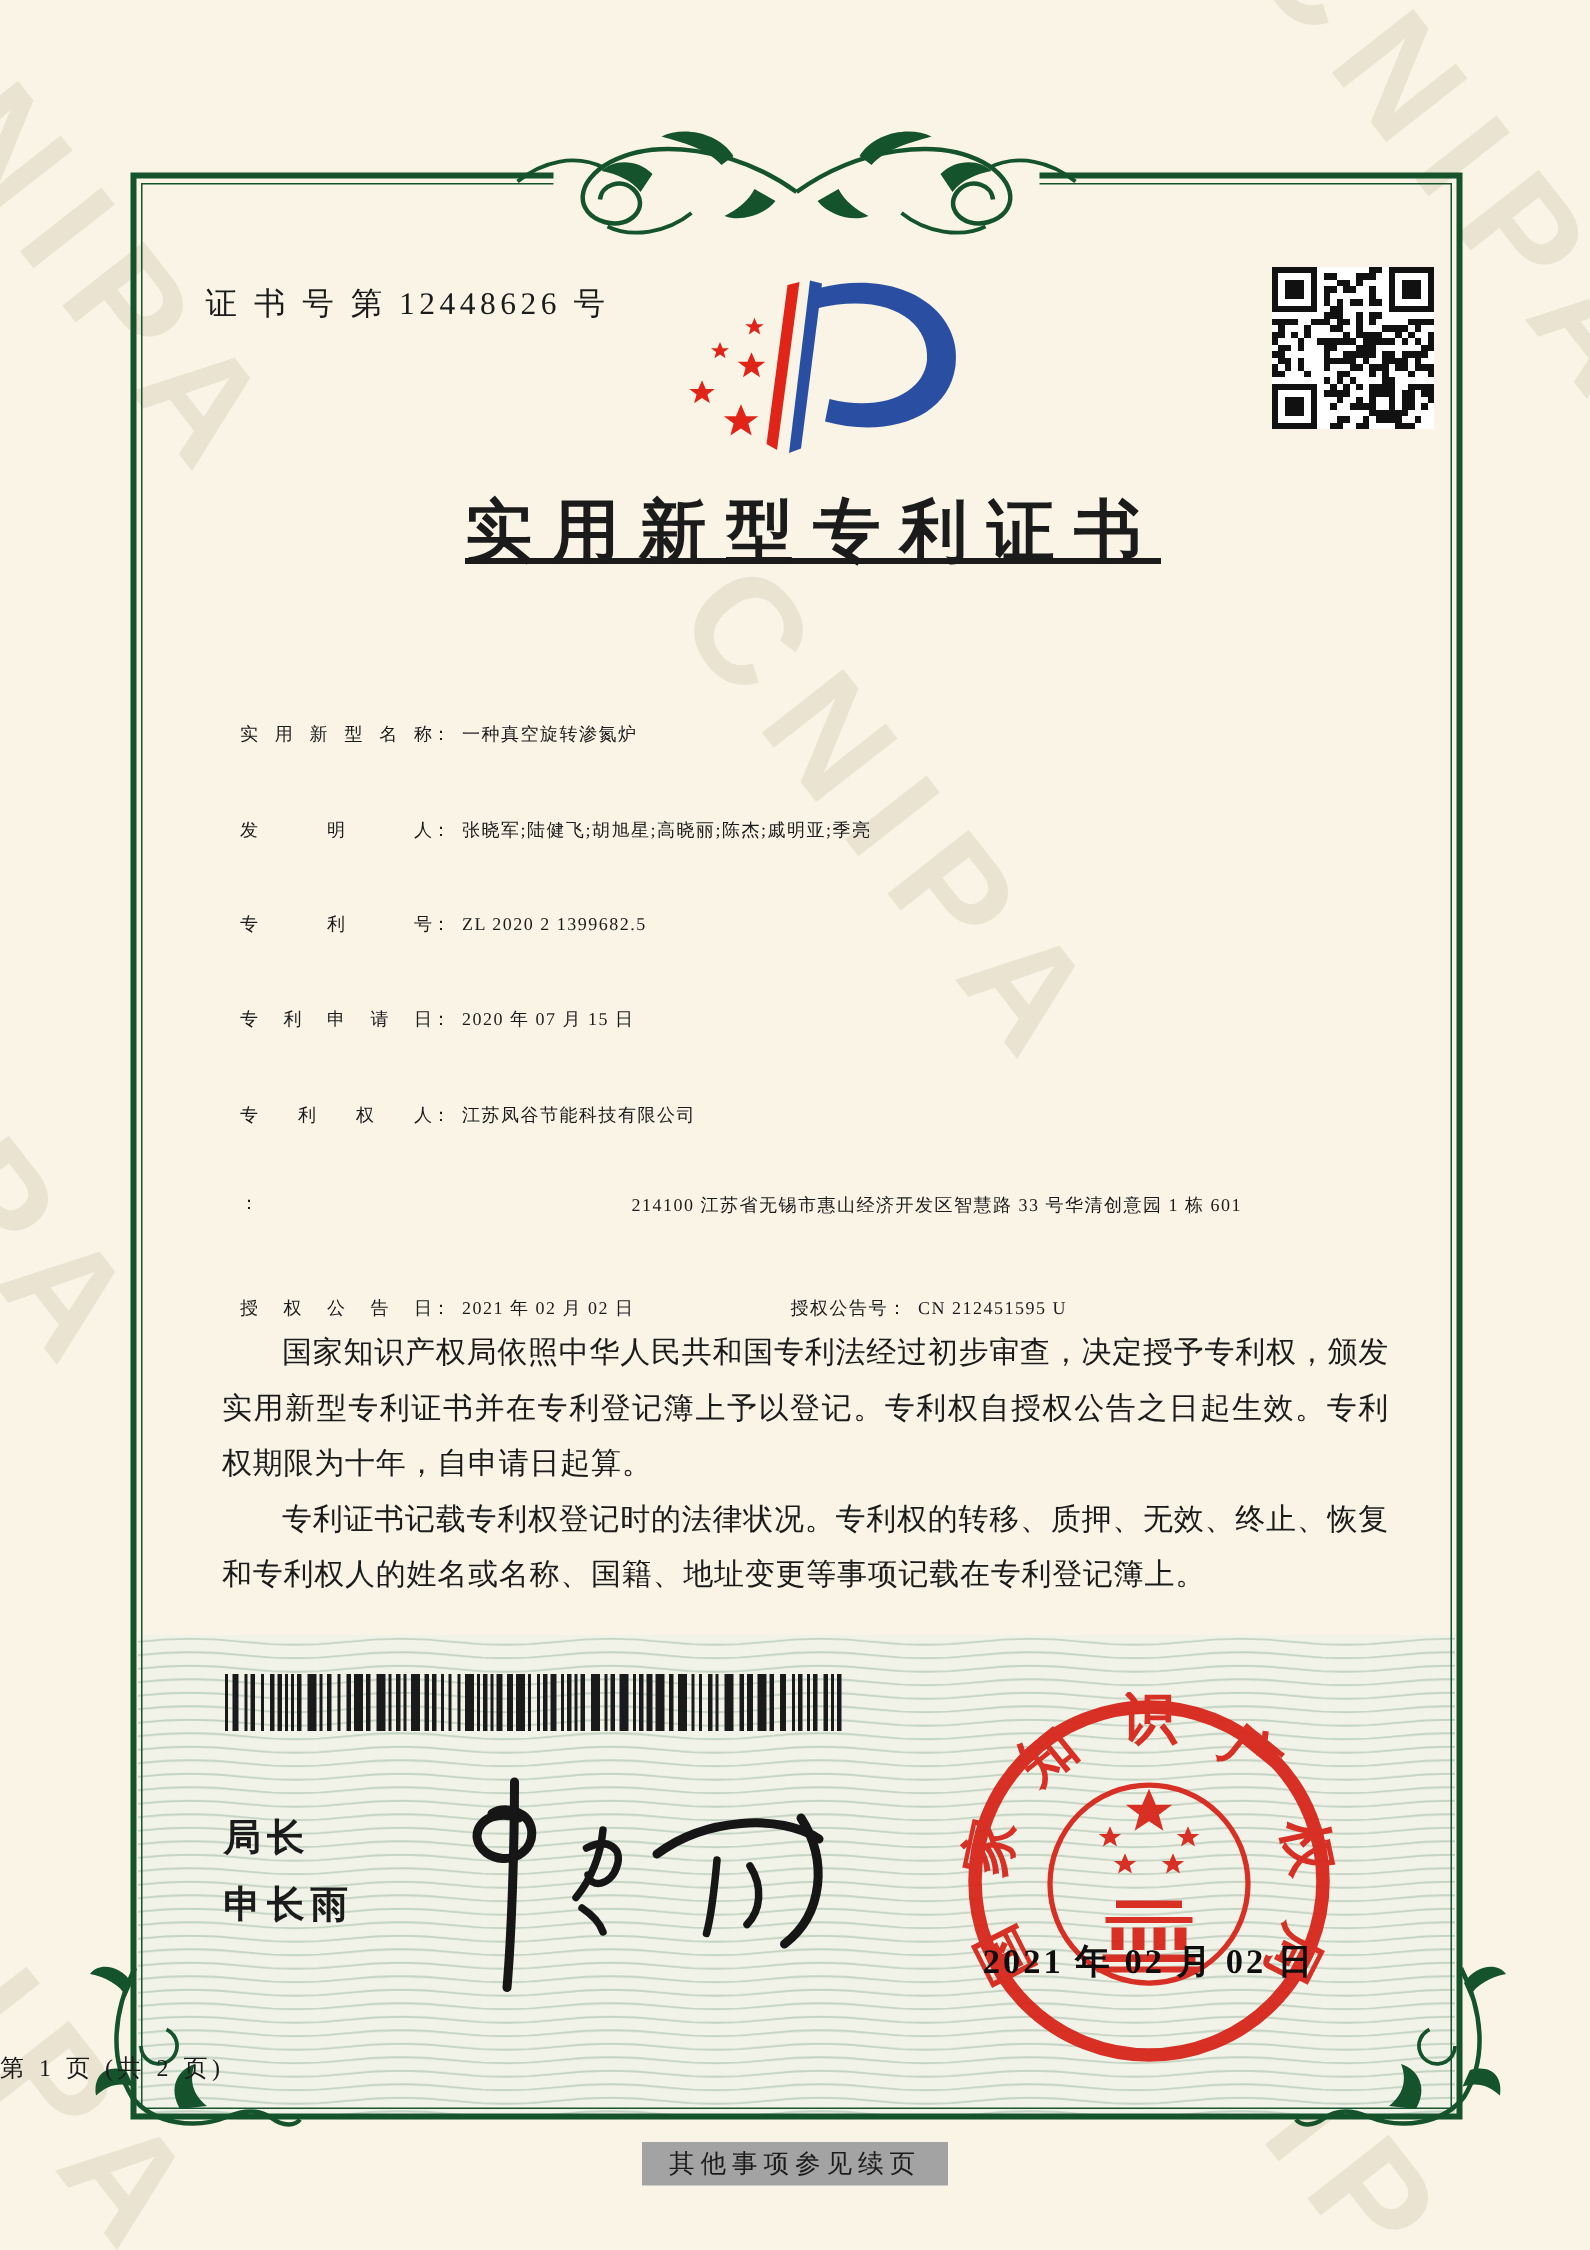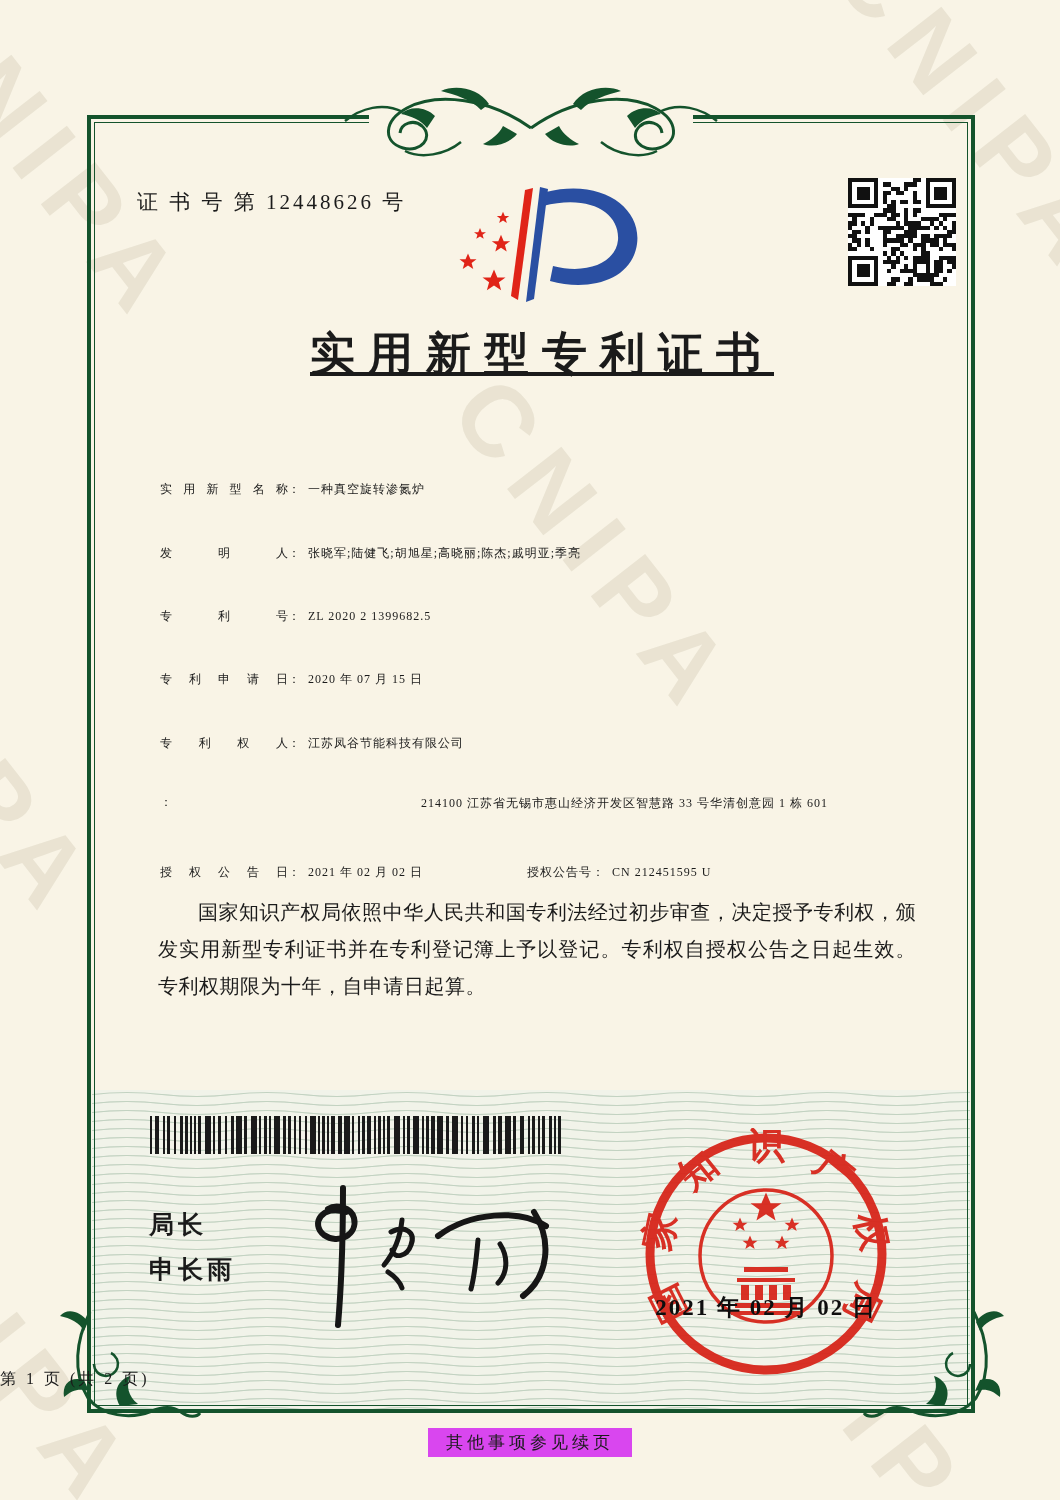--- a/index.html
+++ b/index.html
@@ -20,33 +20,33 @@
   .title{position:absolute;left:12px;top:324px;width:100%;text-align:center;font-size:45px;
          font-weight:bold;letter-spacing:13px;text-decoration:underline;}
   .frow{position:absolute;left:160px;display:flex;font-size:12px;line-height:31px;margin-top:21px;}
   .flabel{display:inline-block;width:128px;text-align:justify;text-align-last:justify;}
   .fcolon{margin-right:8px;}
   .fvalue{white-space:nowrap;letter-spacing:1px;text-align:right;}
   .fvalue.wrap{white-space:normal;width:648px;line-height:33px;}
   .flabel2{margin-left:104px;letter-spacing:1px;}
   .paras{position:absolute;left:148px;top:884px;width:778px;font-size:20px;line-height:37px;
          text-align:justify;letter-spacing:0.5px;}
-  .paras p{margin:10px;text-indent:2em;}
+  .paras p{margin:0;text-indent:2em;}
   .barcode{position:absolute;left:150px;top:1116px;}
   .officer-title{position:absolute;left:149px;top:1208px;font-family:"Liberation Sans","DejaVu Sans",sans-serif;
          font-weight:bold;font-size:25px;letter-spacing:4px;}
   .officer-name{position:absolute;left:149px;top:1253px;font-family:"Liberation Sans","DejaVu Sans",sans-serif;
          font-weight:bold;font-size:25px;letter-spacing:4px;text-align:right;}
   .signature{position:absolute;left:272px;top:1182px;}
   .seal{position:absolute;left:640px;top:1128px;opacity:0.95;}
   .seal-date{position:absolute;left:648px;top:1292px;width:236px;text-align:center;font-size:23px;
          letter-spacing:2px;color:#0e0e0e;font-weight:bold;}
   .page-no{position:absolute;left:0;top:1369px;width:100%;text-align:left;font-size:16px;letter-spacing:3px;}
   .continuation{position:absolute;left:0;top:1431px;width:100%;text-align:center;font-size:17px;letter-spacing:4px;}
-  .continuation span{background:#d946ef;padding:5px 18px;margin-top:16px;}
+  .continuation span{background:#a3a3a3;padding:5px 18px;margin-top:16px;}
 </style>
 </head>
 <body>
 
 <svg width="0" height="0" style="position:absolute">
   <defs>
     <path id="star5" d="M0,-10 2.94,-3.09 10,-3.09 4.26,1.18 6.18,8.09 0,4 -6.18,8.09 -4.26,1.18 -10,-3.09 -2.94,-3.09 Z"></path>
     <pattern id="wavepat" width="140" height="9" patternUnits="userSpaceOnUse">
       <path d="M0,4.5 Q35,0.5 70,4.5 T140,4.5" fill="none" stroke="#c2d2c1" stroke-width="1.1"></path>
     </pattern>
@@ -376,20 +376,21 @@
     <span class="flabel">授权公告日</span>
       <span class="fcolon">：</span>
       <span class="fvalue">2021 年 02 月 02 日</span>
     <span class="flabel2">授权公告号</span>
       <span class="fcolon">：</span>
       <span class="fvalue">CN 212451595 U</span>
   </div>
 
   <div class="paras">
     <p>国家知识产权局依照中华人民共和国专利法经过初步审查，决定授予专利权，颁发实用新型专利证书并在专利登记簿上予以登记。专利权自授权公告之日起生效。专利权期限为十年，自申请日起算。</p>
+    <p>专利证书记载专利权登记时的法律状况。专利权的转移、质押、无效、终止、恢复和专利权人的姓名或名称、国籍、地址变更等事项记载在专利登记簿上。</p>
   </div>
 
   <svg class="barcode" id="barcode" width="412" height="38">
       <rect x="0" y="0" width="2" height="38" fill="#1a1a1a"></rect>
       <rect x="5" y="0" width="4" height="38" fill="#1a1a1a"></rect>
       <rect x="13" y="0" width="2" height="38" fill="#1a1a1a"></rect>
       <rect x="17" y="0" width="3" height="38" fill="#1a1a1a"></rect>
       <rect x="24" y="0" width="2" height="38" fill="#1a1a1a"></rect>
       <rect x="30" y="0" width="3" height="38" fill="#1a1a1a"></rect>
       <rect x="35" y="0" width="3" height="38" fill="#1a1a1a"></rect>

